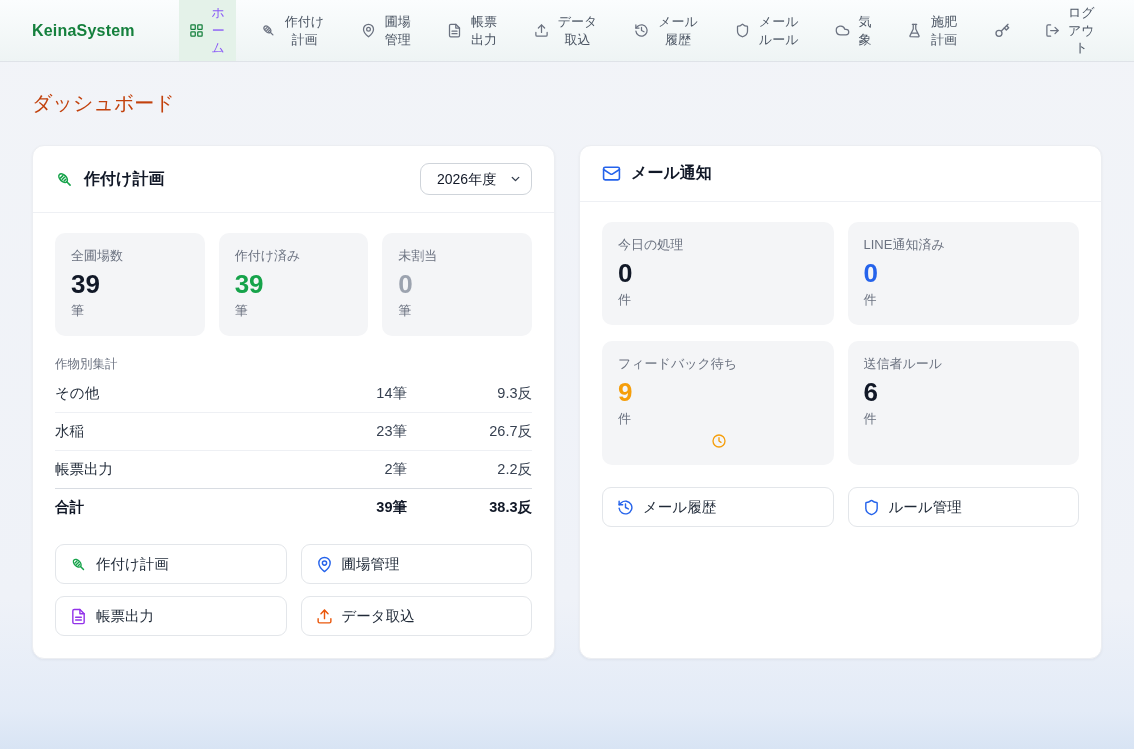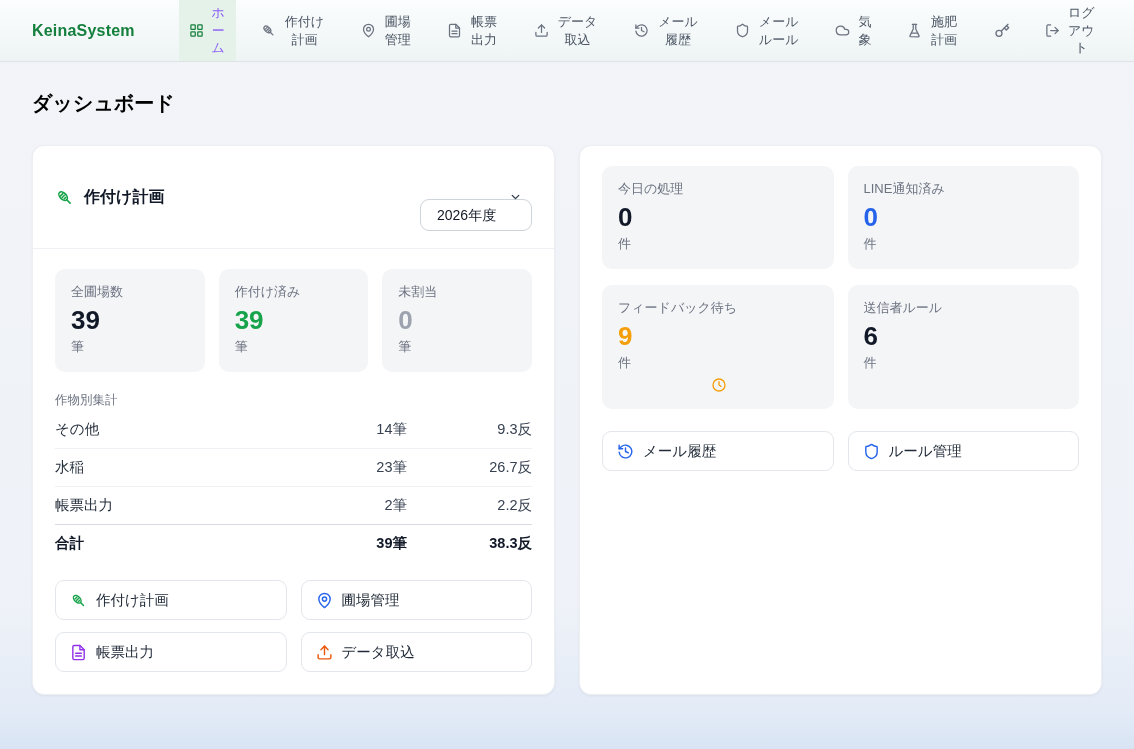--- a/index.html
+++ b/index.html
@@ -50,21 +50,21 @@
   .nav-item svg { color: #6b7280; flex: none; }
   .nav-item.active { background: #e4f2e9; color: #8b5cf6; }
   .nav-item.active svg { color: #15803d; }
   .nav-label { line-height: 1.35; word-break: break-all; }
   .lw1 { width: 1.15em; }
   .lw2 { width: 2.25em; }
   .lw3 { width: 3.35em; }
 
   
   .main { padding: 28px 32px 0; }
-  .page-title { font-size: 20px; font-weight: bold; color: #000000; }
+  .page-title { font-size: 20px; font-weight: normal; color: #c2410c; }
 
   .cards {
     margin-top: 28px;
     display: grid;
     grid-template-columns: 1fr 1fr;
     gap: 24px;
   }
   .card {
     background: #ffffff;
     border-radius: 12px;
@@ -90,21 +90,20 @@
     appearance: none;
     -webkit-appearance: none;
     font: inherit;
     font-size: 14px;
     color: #111827;
     background: #fff;
     border: 1px solid #cfd4da;
     border-radius: 9px;
     padding: 7px 34px 7px 16px;
     cursor: pointer;
-    margin-top: 36px;
   }
   .select-chevron {
     position: absolute; right: 10px; top: 50%; transform: translateY(-50%);
     color: #374151; pointer-events: none;
   }
 
   .card-body { padding: 20px 22px 22px; flex: 1; display: flex; flex-direction: column; }
 
   
   .stat-grid { display: grid; gap: 14px; }
@@ -389,20 +388,27 @@
                 <path d="m17 8-5-5-5 5"></path>
                 <path d="M12 3v12"></path>
               </svg>
             <span>データ取込</span>
           </button>
         </div>
       </div>
     </section>
 
     <section class="card">
+      <div class="card-head">
+        <svg class="head-icon-blue" width="19" height="19" viewBox="0 0 24 24" fill="none" stroke="currentColor" stroke-width="2" stroke-linecap="round" stroke-linejoin="round">
+            <rect x="2" y="4" width="20" height="16" rx="2"></rect>
+            <path d="m22 7-8.97 5.7a1.94 1.94 0 0 1-2.06 0L2 7"></path>
+          </svg>
+        <h2 class="card-title">メール通知</h2>
+      </div>
 
       <div class="card-body">
         <div class="stat-grid cols-2">
           <div class="stat-box">
             <div class="stat-label">今日の処理</div>
             <div class="stat-value-row">
               <span class="stat-value">0</span>
               <span class="stat-unit">件</span>
             </div>
           </div>

